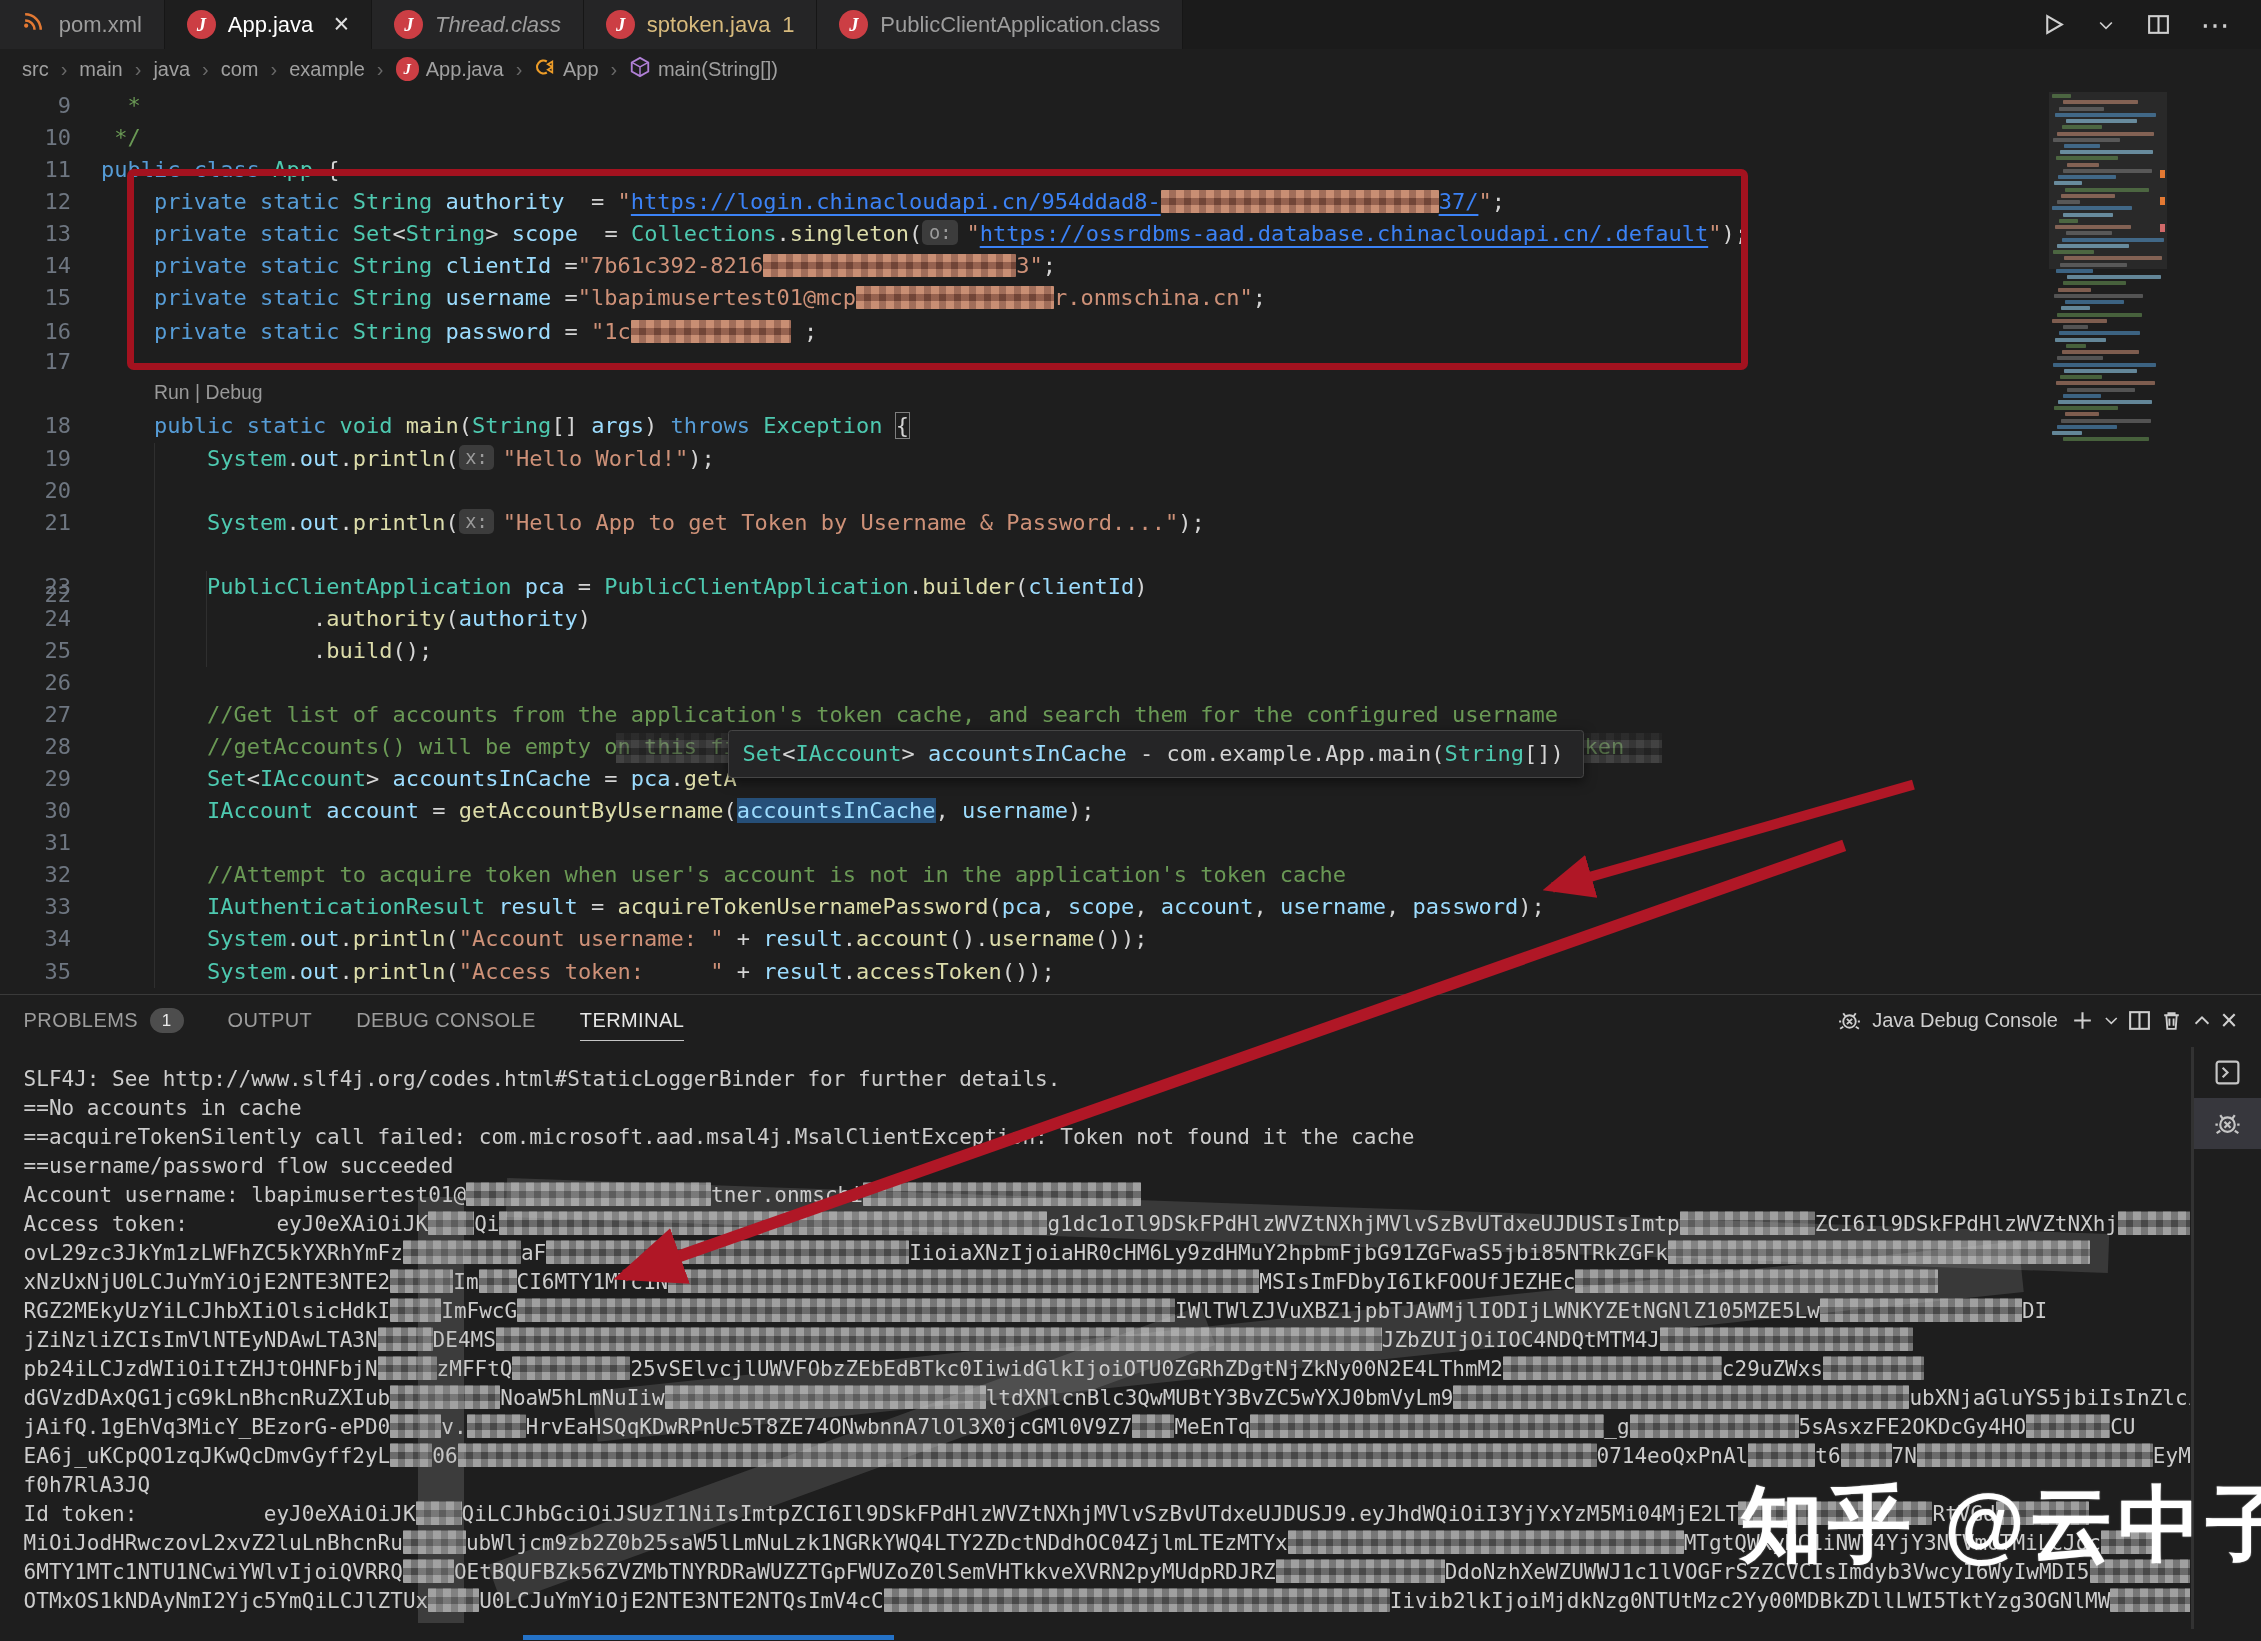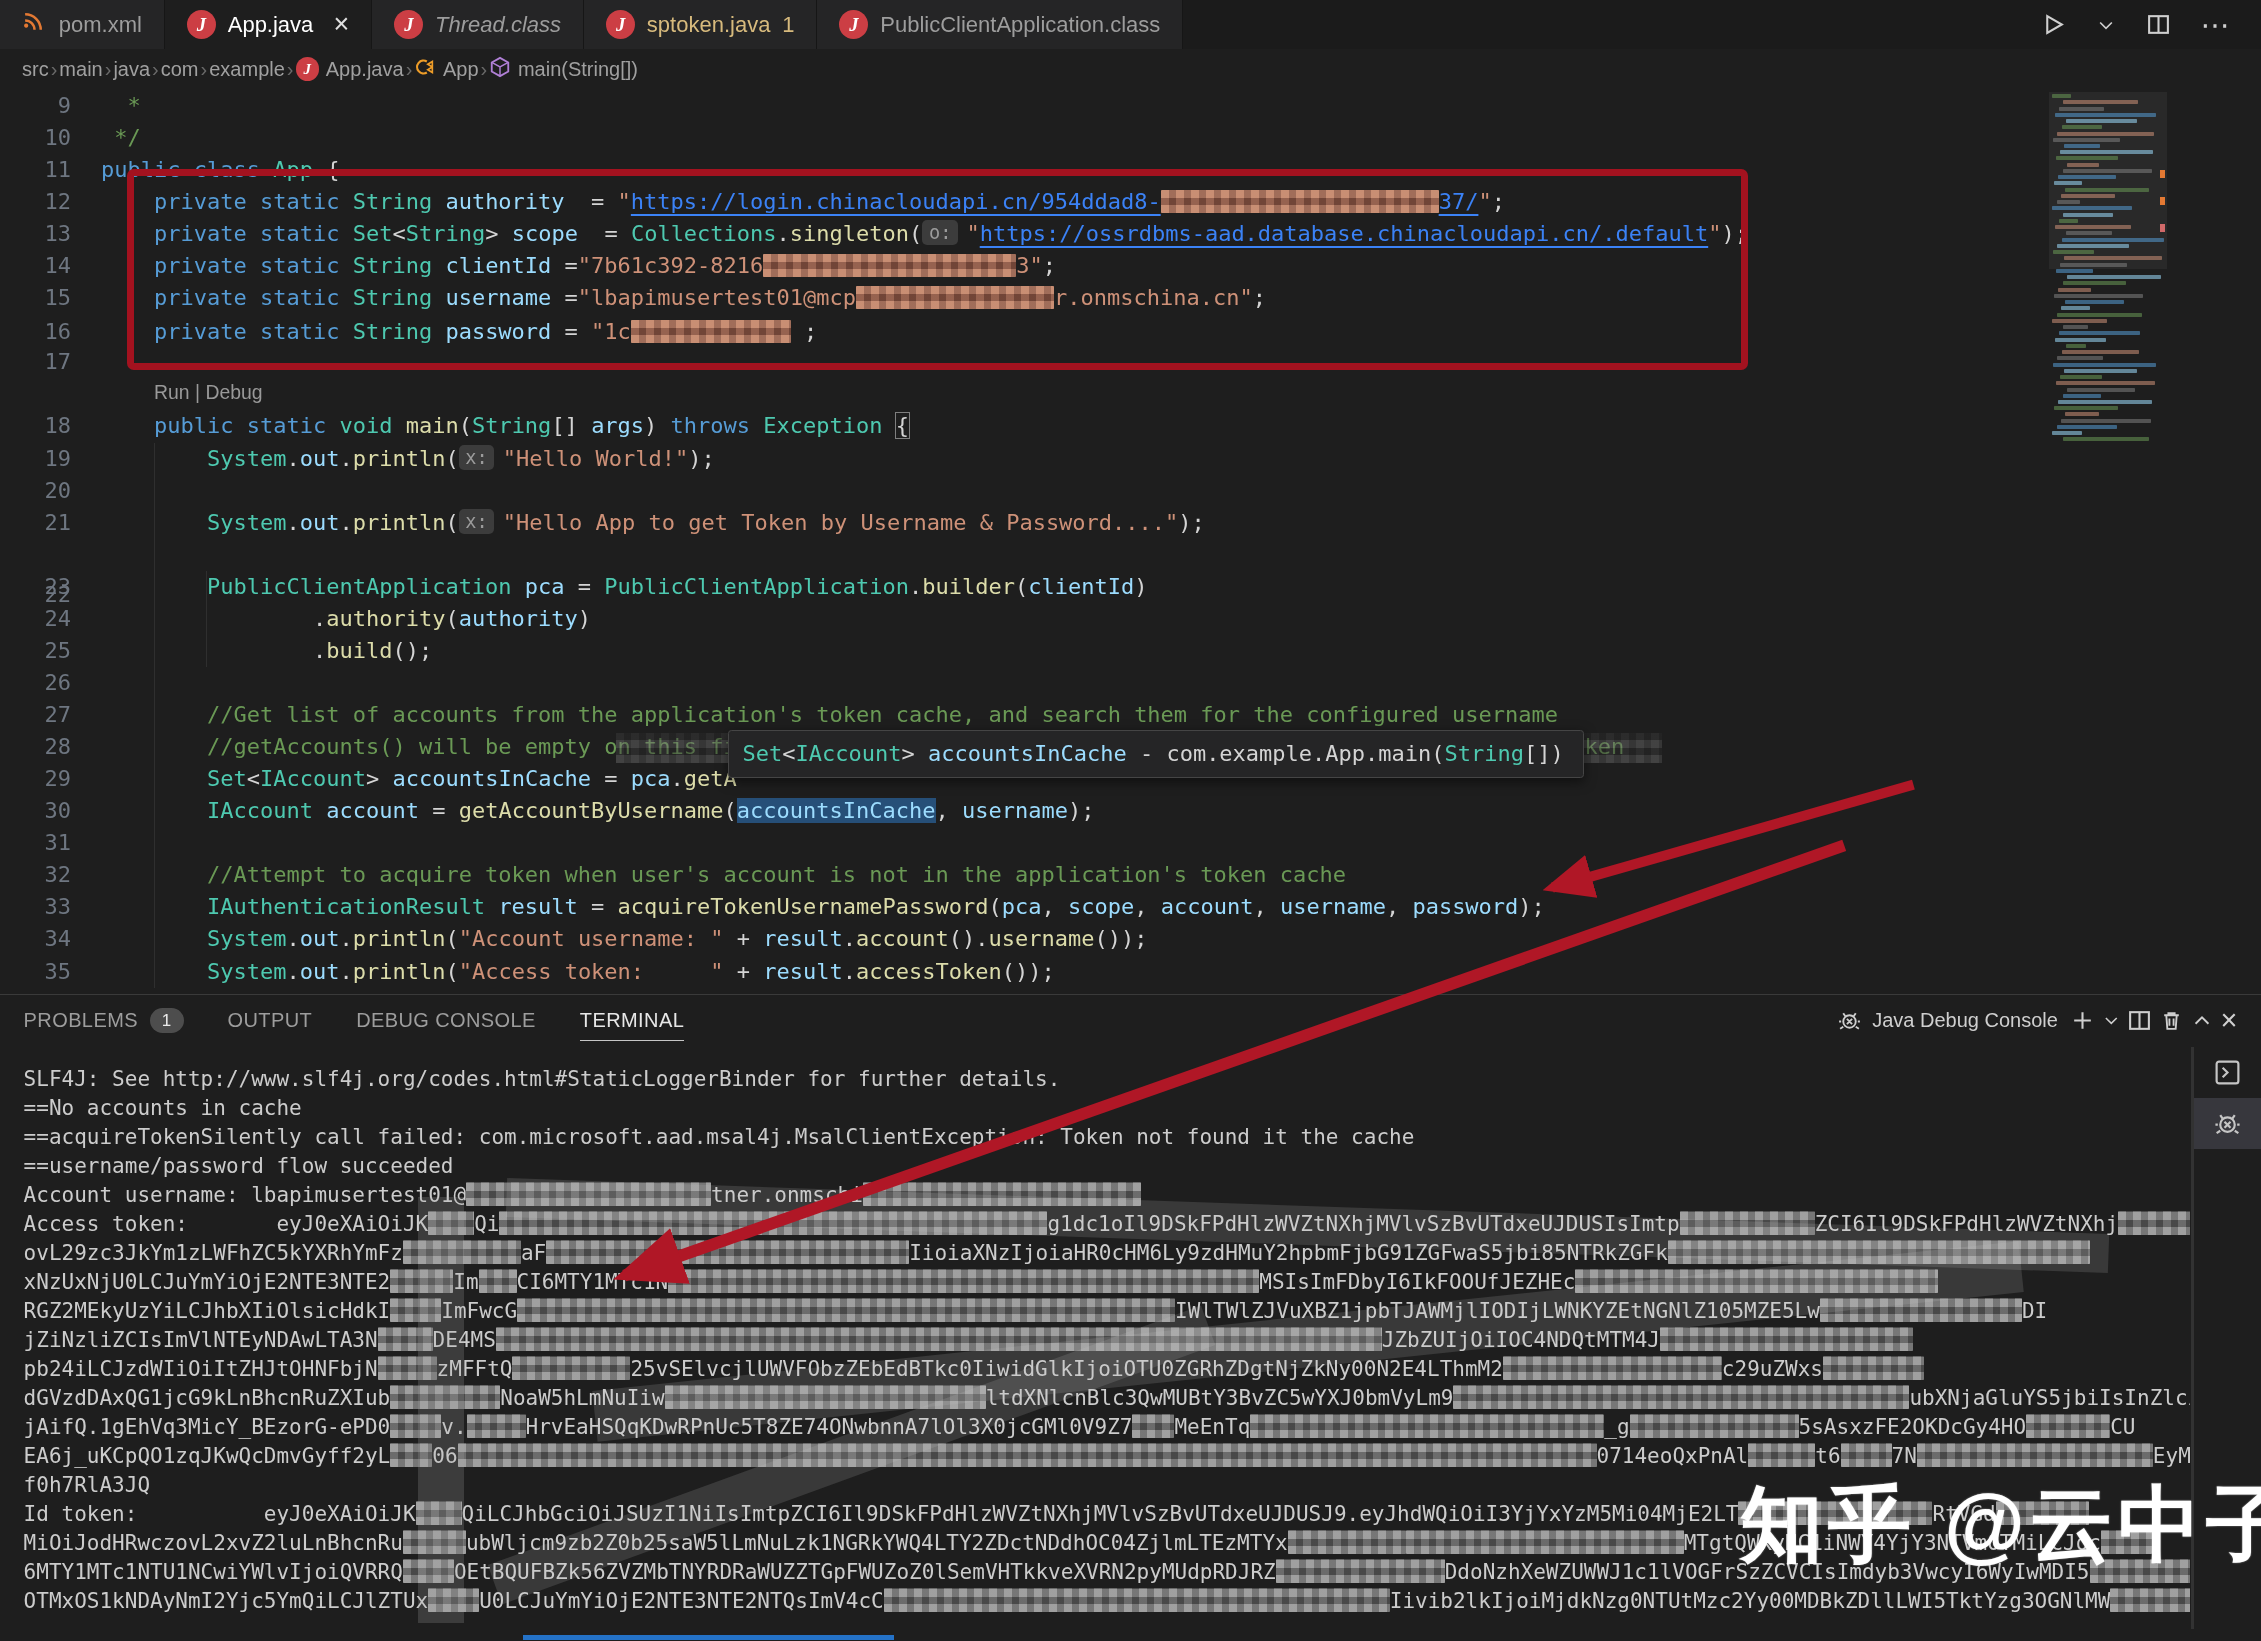--- a/index.html
+++ b/index.html
@@ -12,21 +12,21 @@
   .tab.active{background:#1e1e1e;color:#ffffff;}
   .tab.preview .label{font-style:italic;}
   .tab .label{white-space:nowrap;}
   .tab.modified .label,.tab.modified .badge{color:#d7ba7d;}
   .tab .close{font-size:27px;color:#e0e0e0;margin-left:8.4px;line-height:1;}
   .jicon{width:29px;height:29px;border-radius:50%;background:#cc3e44;color:#fff;font-weight:bold;font-size:18.6px;display:flex;align-items:center;justify-content:center;flex:none;font-family:"Liberation Serif",serif;font-style:italic;}
   .editor-actions{margin-left:auto;display:flex;align-items:center;gap:30px;padding-right:29px;color:#cfcfcf;}
   .editor-actions svg{display:block;}
 
   
-  .breadcrumb{position:absolute;top:49px;left:0;right:0;height:40px;background:#1e1e1e;display:flex;align-items:center;gap:2px;padding-left:22px;color:#a0a0a0;font-size:20px;}
+  .breadcrumb{position:absolute;top:49px;left:0;right:0;height:40px;background:#1e1e1e;display:flex;align-items:center;gap:12px;padding-left:22px;color:#a0a0a0;font-size:20px;}
   .bc-sep{color:#6a6a6a;font-size:20px;}
   .bc-item{display:flex;align-items:center;gap:6.7px;cursor:pointer;}
 
   
   .editor{position:absolute;top:89px;left:0;right:0;height:905px;background:#1e1e1e;overflow:hidden;}
   .row{position:absolute;left:0;width:100%;height:32px;}
   .ln{position:absolute;left:0;width:71px;text-align:right;color:#6e7681;font:22px/32px "DejaVu Sans Mono",monospace;}
   .code{position:absolute;left:101px;white-space:pre;font:22px/32px "DejaVu Sans Mono",monospace;color:#d4d4d4;}
   .kw{color:#569cd6;} .ty{color:#4ec9b0;} .vr{color:#9cdcfe;} .st{color:#ce9178;}
   .su{color:#3b82f6;text-decoration:underline;text-underline-offset:5px;}

